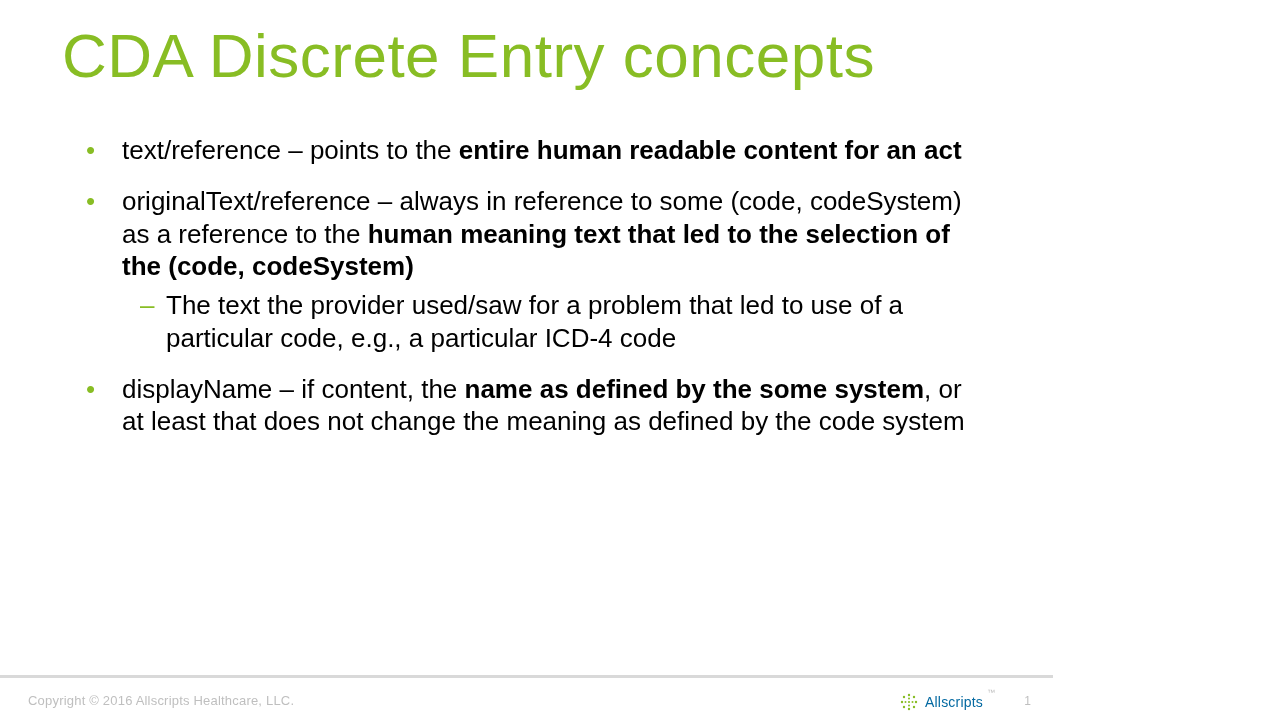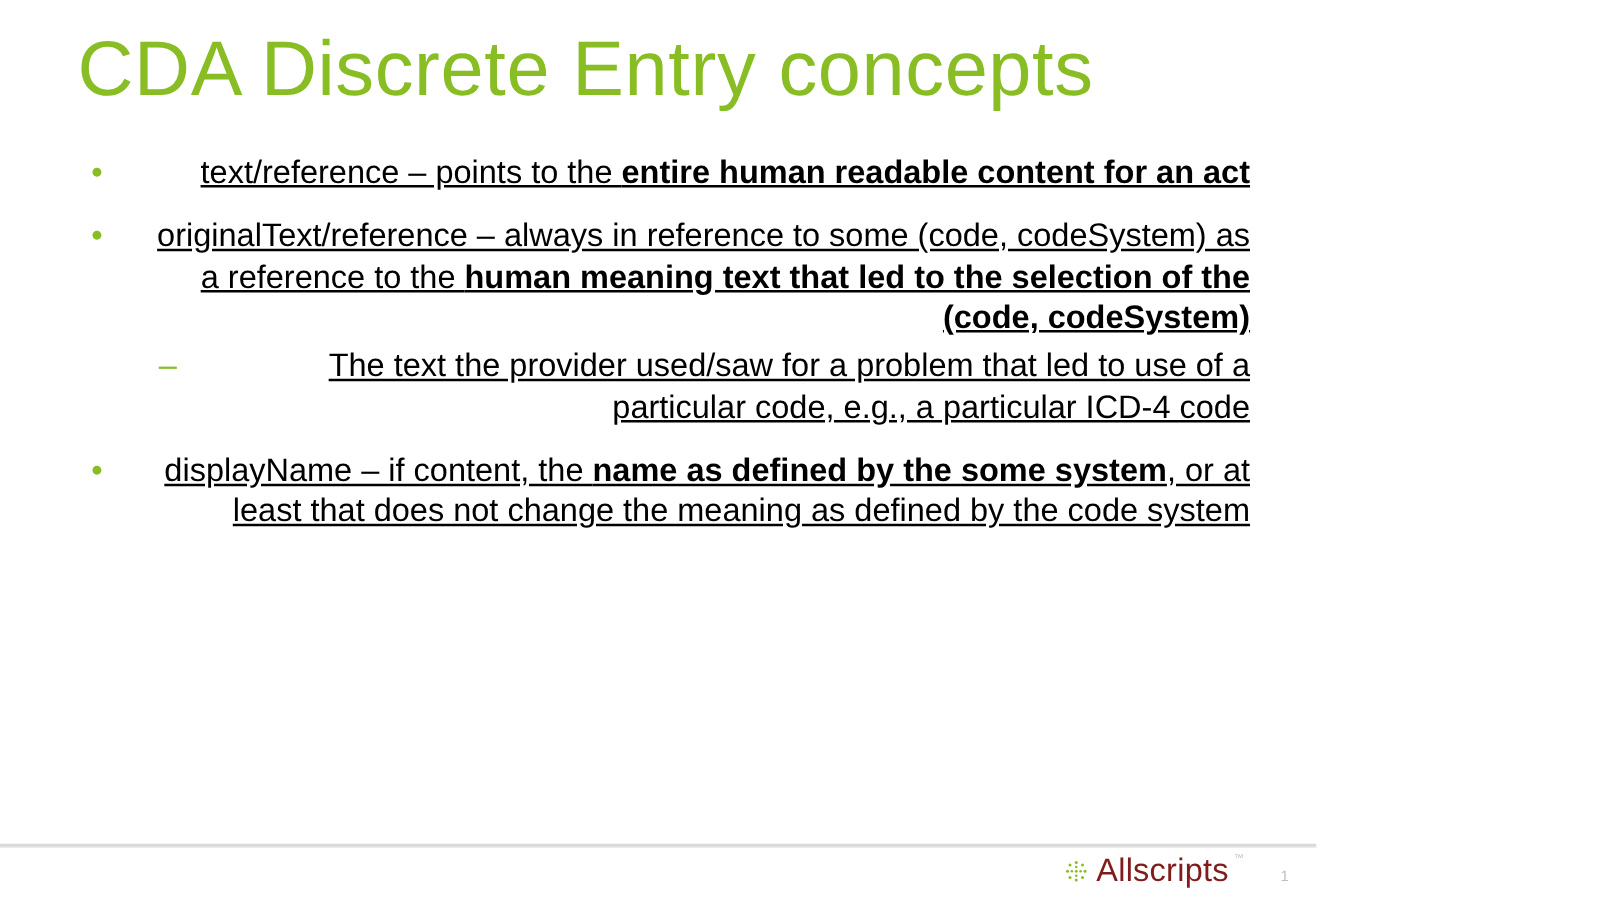--- a/index.html
+++ b/index.html
@@ -10,21 +10,20 @@
     background: #ffffff;
     font-family: Verdana, Geneva, sans-serif;
     color: #000000;
     overflow: hidden;
   }
   .slide {
     position: relative;
     width: 1053px;
     height: 720px;
     box-sizing: border-box;
-    text-align: right;
   }
   .title {
     position: absolute;
     left: 62px;
     top: 22px;
     font-size: 62px;
     line-height: 1.1;
     color: #88bd24;
     font-weight: 400;
     letter-spacing: 0.5px;
@@ -32,23 +31,22 @@
   .body {
     position: absolute;
     left: 62px;
     top: 118px;
     right: 50px;
     font-size: 26px;
     line-height: 1.26;
   }
   ul.level1 {
     list-style: none;
-    margin: 3px;
+    margin: 16px;
     padding: 0;
-    text-decoration: underline;
   }
   ul.level1 > li {
     position: relative;
     padding-left: 44px;
     margin-bottom: 18px;
   }
   ul.level1 > li::before {
     content: "•";
     position: absolute;
     left: 8px;
@@ -101,22 +99,22 @@
     display: flex;
     align-items: center;
     gap: 6px;
   }
   .brand-mark {
     width: 20px;
     height: 20px;
     position: relative;
   }
   .brand-name {
-    font-size: 26px;
-    color: #7f1d1d;
+    font-size: 14px;
+    color: #0369a1;
     letter-spacing: 0.2px;
   }
   .brand-tm {
     font-size: 8px;
     color: #bfbfbf;
     position: relative;
     top: -10px;
     left: -2px;
   }
   .page-number {
@@ -146,20 +144,21 @@
         </ul>
       </li>
       <li>
         <span>displayName – if content, the </span><b>name as defined by the some system</b><span>, or at least that does not change the meaning as defined by the code system</span>
       </li>
     </ul>
   </div>
 
   <div class="footer-line"></div>
 
+  <div class="copyright">Copyright © 2016 Allscripts Healthcare, LLC.</div>
 
   <div class="brand">
     <span class="brand-mark">
       <svg viewBox="0 0 20 20" width="20" height="20">
         <g fill="#88bd24">
           <circle cx="10" cy="3" r="1.2"></circle>
           <circle cx="10" cy="17" r="1.2"></circle>
           <circle cx="3" cy="10" r="1.2"></circle>
           <circle cx="17" cy="10" r="1.2"></circle>
           <circle cx="5" cy="5" r="1.2"></circle>

